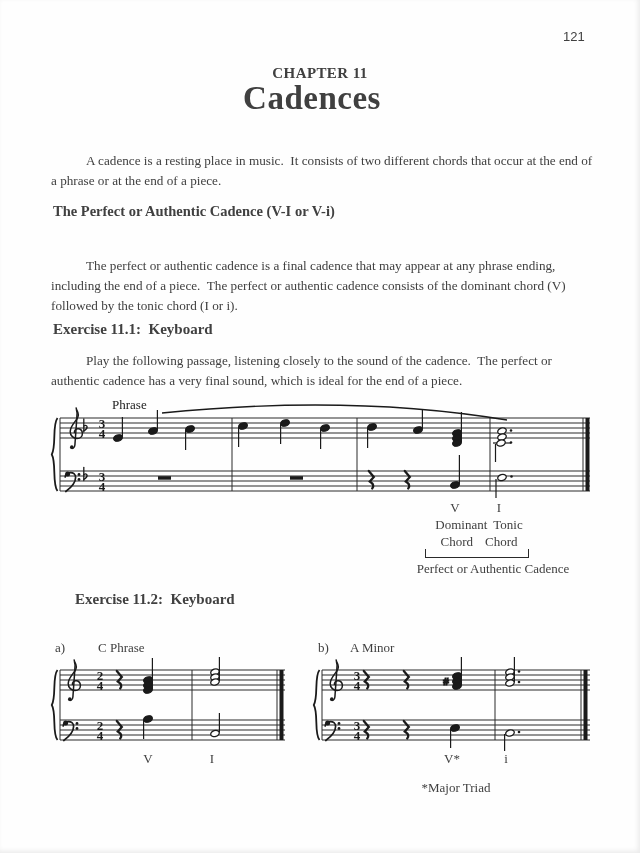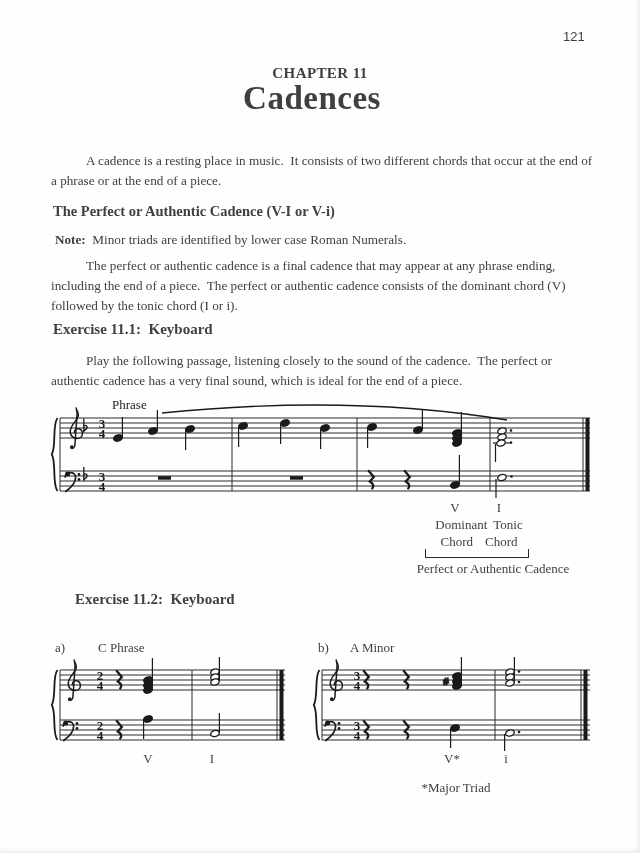--- a/index.html
+++ b/index.html
@@ -28,21 +28,20 @@
 
 <div class="page">
 
   <div class="abs pagenum" style="left:563px;top:29px;">121</div>
   <div class="abs center chapter" style="left:0;top:65px;width:640px;">CHAPTER 11</div>
   <div class="abs center title" style="left:0;top:80px;width:624px;">Cadences</div>
 
   <div class="abs body-text indent" style="left:51px;top:151px;width:546px;">A cadence is a resting place in music.  It consists of two different chords that occur at the end of a phrase or at the end of a piece.</div>
 
   <div class="abs h1" style="left:53px;top:203px;">The Perfect or Authentic Cadence (V-I or V-i)</div>
-  <div class="abs body-text" style="left:55px;top:230px;width:540px;"><span style="font-weight:bold;">Note:</span><span>  Minor triads are identified by lower case Roman Numerals.</span></div>
   <div class="abs body-text indent" style="left:51px;top:256px;width:546px;">The perfect or authentic cadence is a final cadence that may appear at any phrase ending, including the end of a piece.  The perfect or authentic cadence consists of the dominant chord (V) followed by the tonic chord (I or i).</div>
 
   <div class="abs h2" style="left:53px;top:321px;">Exercise 11.1:  Keyboard</div>
   <div class="abs body-text indent" style="left:51px;top:351px;width:546px;">Play the following passage, listening closely to the sound of the cadence.  The perfect or authentic cadence has a very final sound, which is ideal for the end of a piece.</div>
 
   <svg class="abs" style="left:40px;top:392px;" width="560" height="120" viewBox="0 0 560 120">
     <defs>
       <g id="nh">
           <ellipse rx="4.5" ry="3.1" transform="rotate(-18)" fill="#1a1a1a"></ellipse>
         </g>

